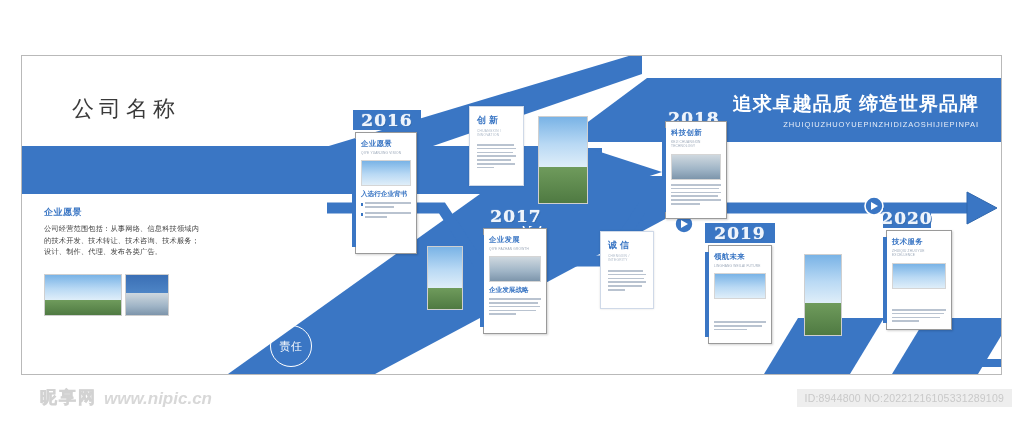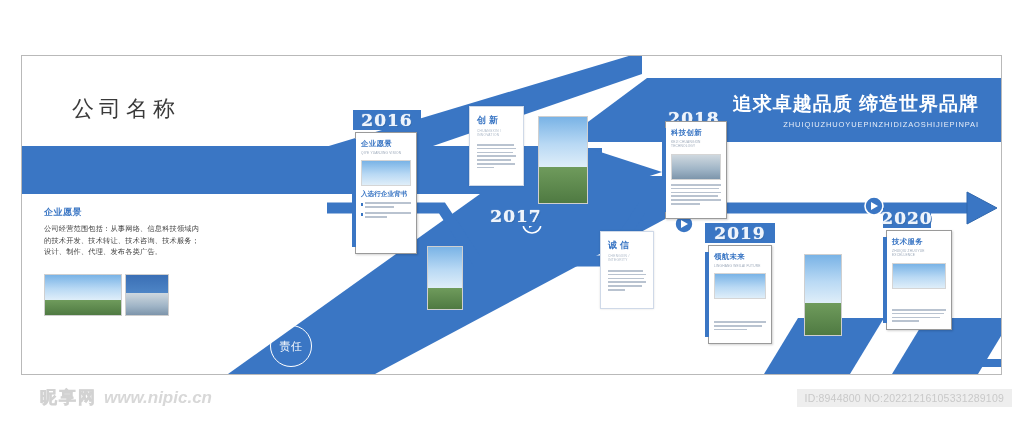--- a/index.html
+++ b/index.html
@@ -164,21 +164,21 @@
   .vcard {
     position: absolute; background: #fff; border: 1px solid #cfd9e8;
     box-shadow: 0 0 2px rgba(0,0,0,.12); padding: 7px 7px 8px;
   }
   .vcard .v-title { color: var(--blue); font-size: 9px; font-weight: bold; letter-spacing: 3px; }
   .vcard .v-sub { color: #a9b6c6; font-size: 3.2px; margin-top: 2px; letter-spacing: .3px; }
 
   
   .wm {
     position: absolute; left: 28px; bottom: 12px;
-    display: flex; align-items: center; gap: 7px;
+    display: flex; align-items: flex-end; gap: 7px;
     color: #d8d8d8; font-size: 17px; font-style: italic; font-weight: bold;
     user-select: none;
     padding-left: 12px;
   }
   .wm .wm-cn {
     font-style: normal; letter-spacing: 2px; color: #dedede;
     -webkit-text-stroke: .6px #d2d2d2;
   }
   .idtag {
     position: absolute; right: 12px; bottom: 14px;
@@ -304,20 +304,34 @@
           <div class="ln" style="width:100%"></div>
             <div class="ln" style="width:96%"></div>
           <div class="ln" style="width:99%"></div>
             <div class="ln" style="width:93%"></div>
           <div class="ln" style="width:100%"></div>
             <div class="ln" style="width:58%"></div>
         </div>
       </div>
 
       <div class="year" style="left:459px; top:150px; width:70px;">2017</div>
+      <div class="card accent" style="left:461px; top:172px; width:64px; height:106px;">
+        <div class="card-title">企业发展</div>
+        <div class="card-sub">QIYE FAZHAN
+GROWTH</div>
+        <div class="card-img sky-c"></div>
+        <div class="card-sec">企业发展战略</div>
+        <div class="lines">
+          <div class="ln" style="width:100%"></div>
+            <div class="ln" style="width:95%"></div>
+          <div class="ln" style="width:99%"></div>
+            <div class="ln" style="width:90%"></div>
+          <div class="ln" style="width:52%"></div>
+        </div>
+      </div>
 
       <div class="ph" style="position:absolute; left:405px; top:190px; width:36px; height:64px;">
         <div style="height:66%" class="sky-a"></div>
           <div style="height:34%" class="land"></div>
       </div>
 
       <div class="vcard" style="left:578px; top:175px; width:54px; height:78px;">
         <div class="v-title">诚信</div>
         <div class="v-sub">CHENGXIN / INTEGRITY</div>
         <div class="lines" style="margin-top:8px">

